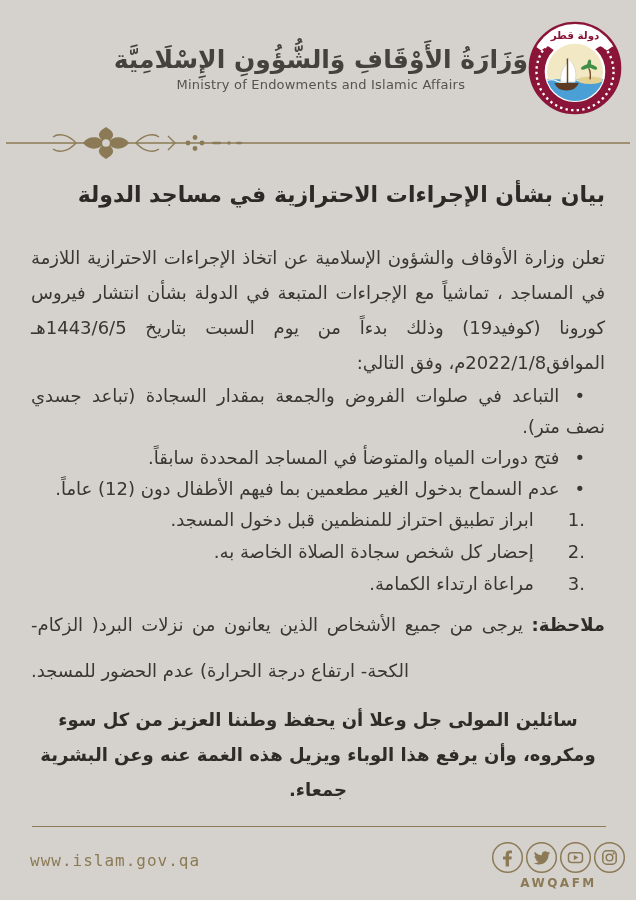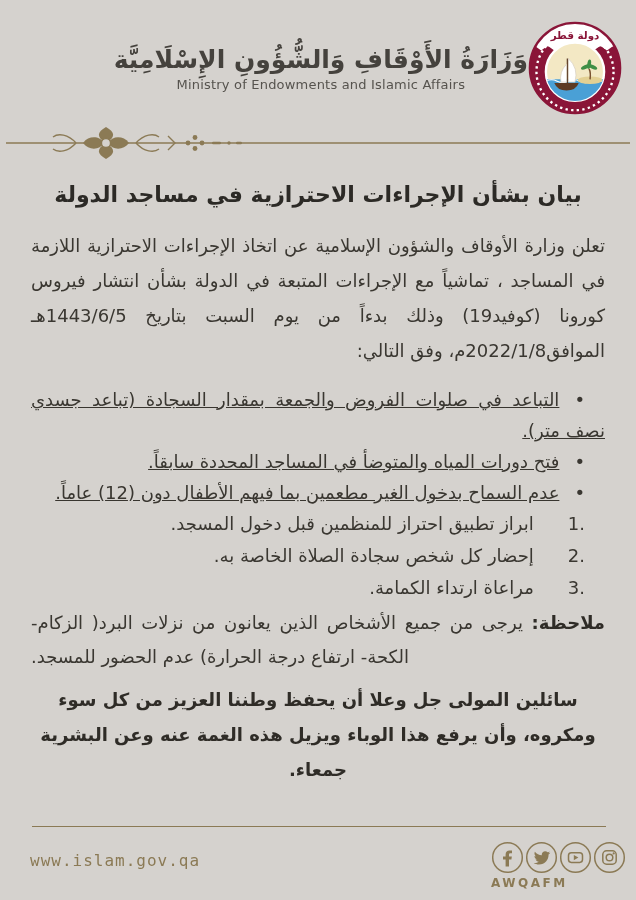--- a/index.html
+++ b/index.html
@@ -26,58 +26,58 @@
   .logo-english {
     font-size:13px; color:#56534e; margin-top:2px;
     font-family:"DejaVu Sans", sans-serif; letter-spacing:.2px;
   }
   .emblem { width:94px; height:94px; flex:0 0 auto; }
   
   .ornament { display:block; margin-top:8px; }
   
   .content { padding:0 31px; direction:rtl; }
   .title {
-    text-align:center; font-size:22px; font-weight:bold; color:#2c2a26;
+    text-align:right; font-size:22px; font-weight:bold; color:#2c2a26;
     margin-top:14px; white-space:nowrap; line-height:34px;
   }
   .para {
     font-size:18px; line-height:35px; text-align:justify;
-    color:#3a3731; margin-top:16px;
-  }
-  ul.bullets { list-style:none; margin-top:16px;text-decoration:underline; }
+    color:#3a3731; margin-top:28px;
+  }
+  ul.bullets { list-style:none; margin-top:0; }
   ul.bullets li {
     font-size:18px; line-height:31px; text-align:justify;
     text-indent:20px; color:#3a3731;
   }
   .bullet-mark { display:inline-block; margin-left:15px; text-indent:0; }
   ol.numbered { list-style:none; }
   ol.numbered li {
     font-size:18px; line-height:32px; text-align:right;
     text-indent:20px; color:#3a3731;
   }
   .num-mark { display:inline-block; direction:ltr; unicode-bidi:embed; margin-left:14px; }
   .note {
-    font-size:18px; line-height:34px; text-align:justify; text-align-last:left;
+    font-size:18px; line-height:46px; text-align:justify; text-align-last:left;
     color:#3a3731; margin-top:2px;
   }
   .note b { font-weight:bold; color:#2f2c27; }
   .closing {
     font-size:18px; line-height:35px; font-weight:bold; text-align:center;
     color:#2f2c27; margin-top:8px;
   }
   
   .footer { position:absolute; left:30px; right:10px; top:826px; }
   .footer-rule { border-top:1.6px solid #8b7a55; margin-left:2px; margin-right:20px; }
   .footer-row { display:flex; justify-content:space-between; align-items:flex-start; margin-top:14px;gap:44px; }
   .website {
     font-family:"DejaVu Sans Mono", monospace;
     color:#8b7a55; font-size:16px; letter-spacing:1px; margin-top:10px;
     text-decoration:none; display:inline-block;
   }
-  .social { display:flex; flex-direction:column; }
+  .social { display:flex; flex-direction:column; align-items:center; }
   .social-icons { display:flex; gap:1px; }
   .social-icons svg { display:block; cursor:pointer; }
   .handle {
     color:#8b7a55; font-size:12px; letter-spacing:2.5px; margin-top:2px; font-weight:bold;
   }
 </style>
 </head>
 <body>
 
 <div class="page">

